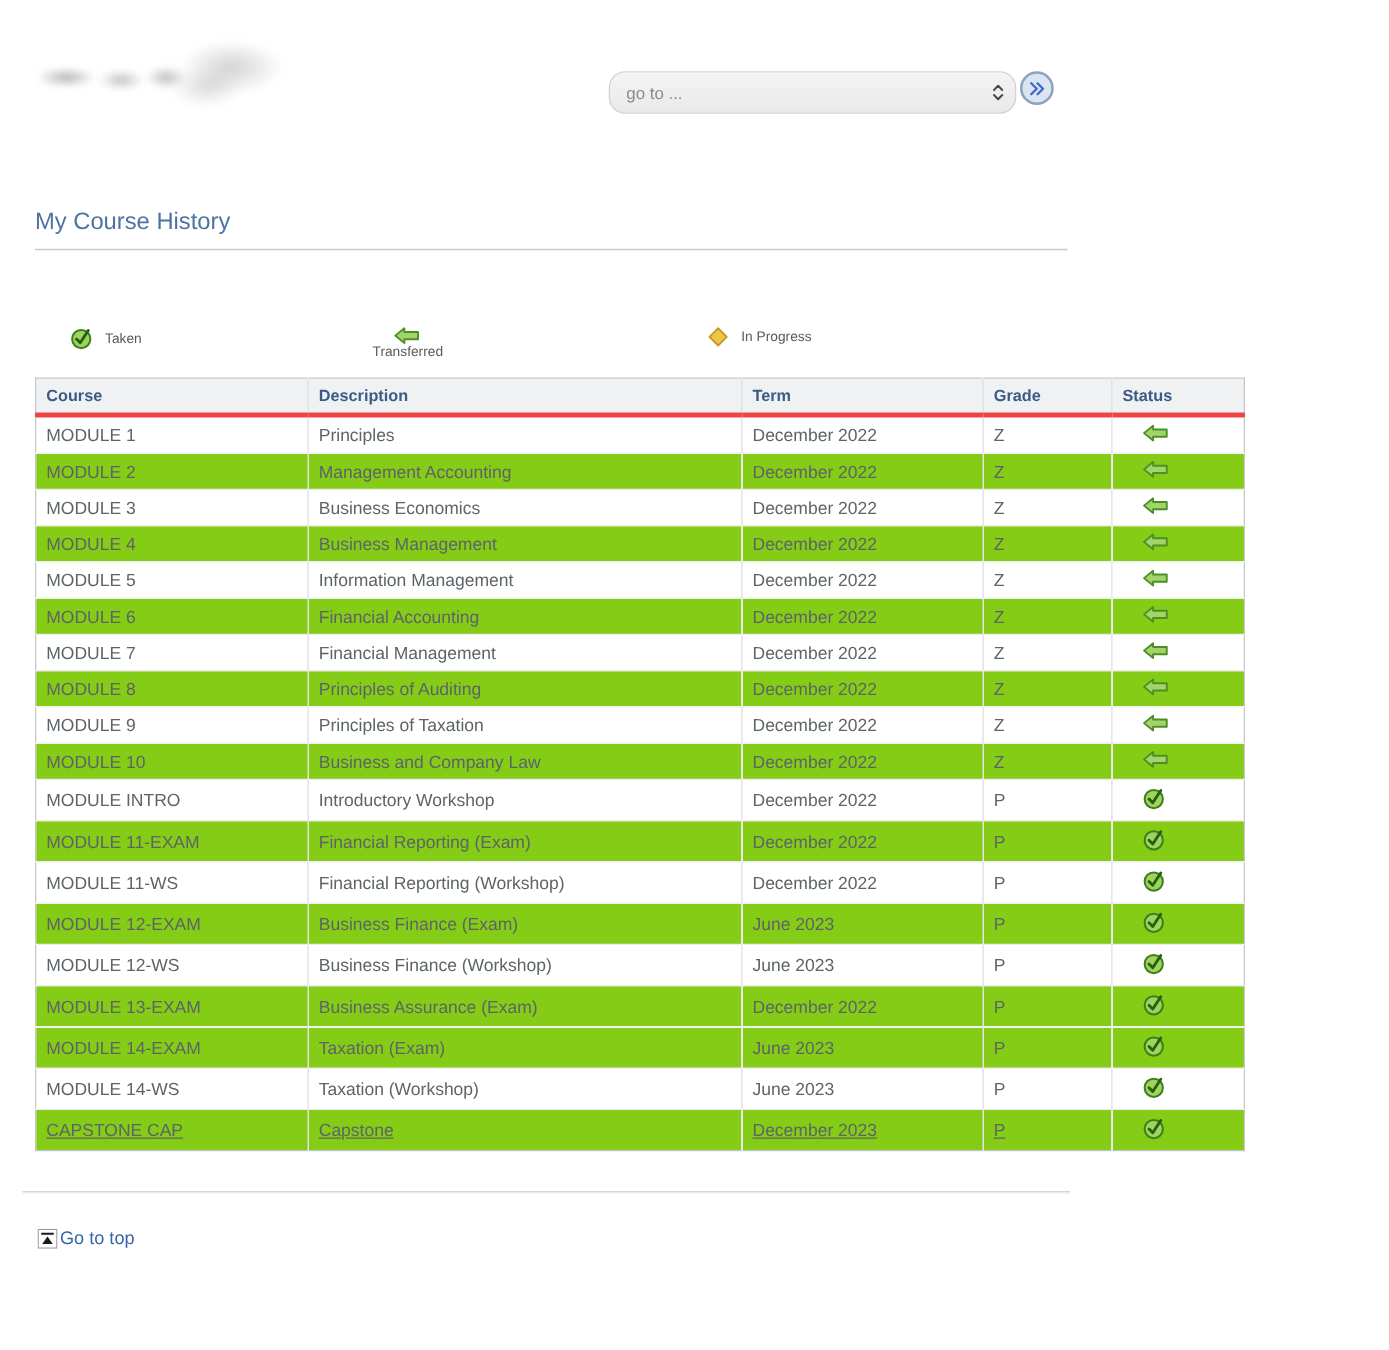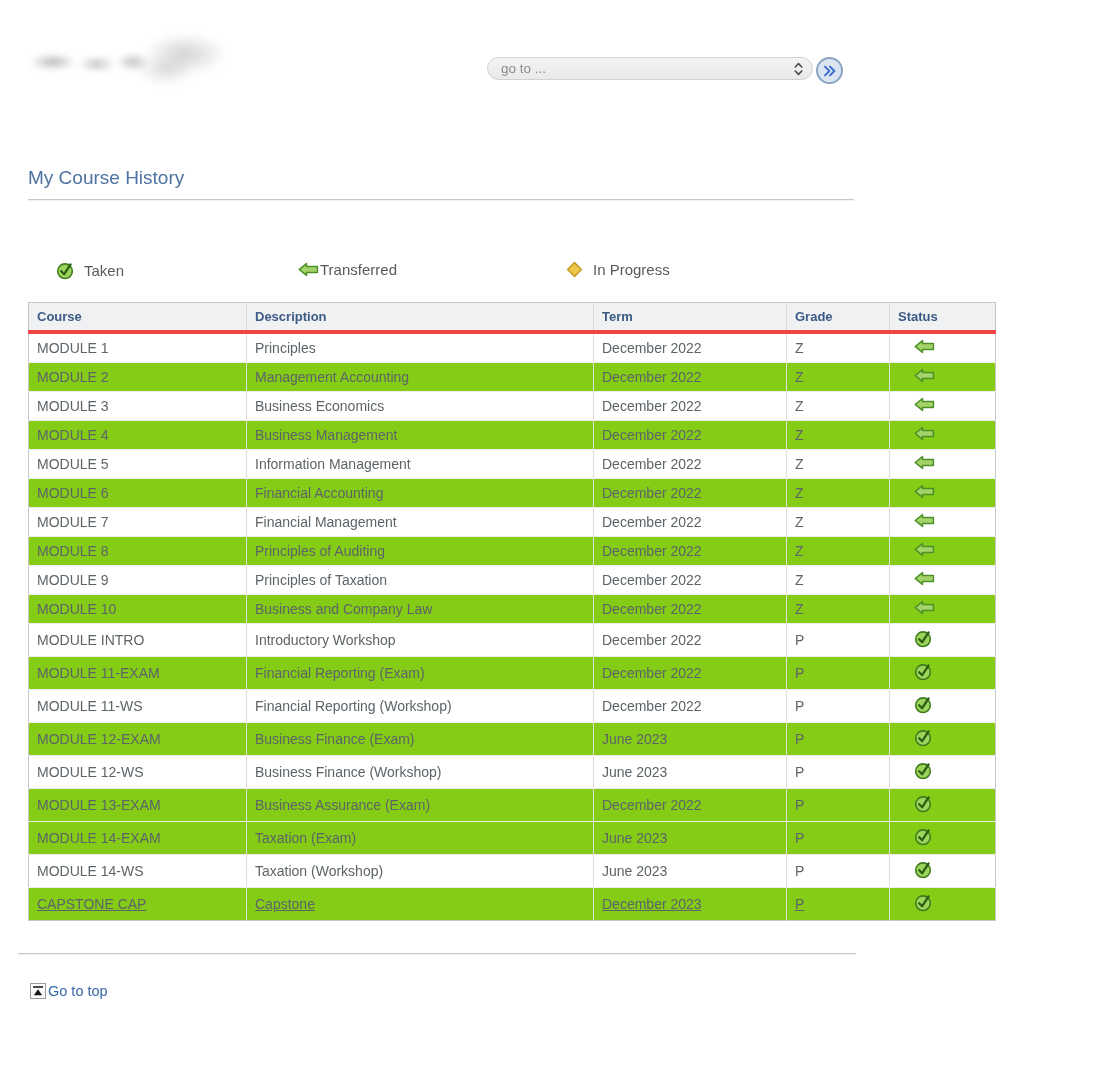--- a/index.html
+++ b/index.html
@@ -14,21 +14,21 @@
       radial-gradient(ellipse 34px 11px at 38px 52px, rgba(110,110,110,.55), transparent 70%),
       radial-gradient(ellipse 26px 11px at 82px 54px, rgba(120,120,120,.5), transparent 70%),
       radial-gradient(ellipse 24px 12px at 118px 52px, rgba(115,115,115,.5), transparent 70%),
       radial-gradient(ellipse 58px 30px at 170px 44px, rgba(150,150,150,.42), transparent 72%),
       radial-gradient(ellipse 40px 22px at 150px 60px, rgba(160,160,160,.35), transparent 72%);
     filter: blur(3px);
   }
 
   
   .goto-select {
-    position: absolute; left: 487px; top: 57px; width: 326px; height: 23px;
+    position: absolute; left: 487px; top: 57px; width: 326px; height: 34px;
     background: linear-gradient(#f4f4f4, #e9e9e9);
     border: 1px solid #d2d2d2; border-radius: 13px;
     display: flex; align-items: center; padding: 0 8px 0 13px;
     cursor: pointer;
   }
   .goto-select .goto-text { flex: 1; font-size: 13.5px; color: #8b8b8b; }
   .goto-select .stepper { display: flex; align-items: center; }
   .goto-go-btn {
     position: absolute; left: 816px; top: 57px; width: 27px; height: 27px;
     border-radius: 50%; background: #dbe5f1; border: 2px solid #8aa3c1;
@@ -36,25 +36,25 @@
   }
 
   .page-title { position: absolute; left: 28px; top: 167px; font-size: 19px; color: #4e73a2; }
   .rule-1 { position: absolute; left: 28px; top: 199px; width: 826px; height: 2px;
             border-top: 1px solid #c9c9c9; border-bottom: 1px solid #f2f2f2; }
   .rule-2 { position: absolute; left: 18px; top: 953px; width: 838px; height: 2px;
             border-top: 1px solid #c9c9c9; border-bottom: 1px solid #f2f2f2; }
 
   
   .legend { position: absolute; left: 0; top: 261px; width: 1000px; height: 24px; }
-  .legend-item { position: absolute; display: flex; align-items: center; font-size: 15px; color: #5a5a5a; }
+  .legend-item { position: absolute; display: flex; align-items: center; font-size: 11px; color: #5a5a5a; }
   .legend-item .icon { display: inline-flex; align-items: center; }
   .legend-taken { left: 56px; }
   .legend-taken .icon { margin-right: 9px; }
-  .legend-transferred { left: 298px; }
+  .legend-transferred { left: 298px; flex-direction: column; }
   .legend-transferred .icon { margin-right: 1px; }
   .legend-inprogress { left: 566px; }
   .legend-inprogress .icon { margin-right: 10px; }
 
   
   .course-table-wrap { position: absolute; left: 28px; top: 302px; width: 967px; }
   table.course-table { width: 967px; border-collapse: collapse; table-layout: fixed;
     border: 1px solid #c3c7ca; }
   col.c-course { width: 218px; } col.c-desc { width: 347px; } col.c-term { width: 193px; }
   col.c-grade { width: 103px; } col.c-status { width: 106px; }

